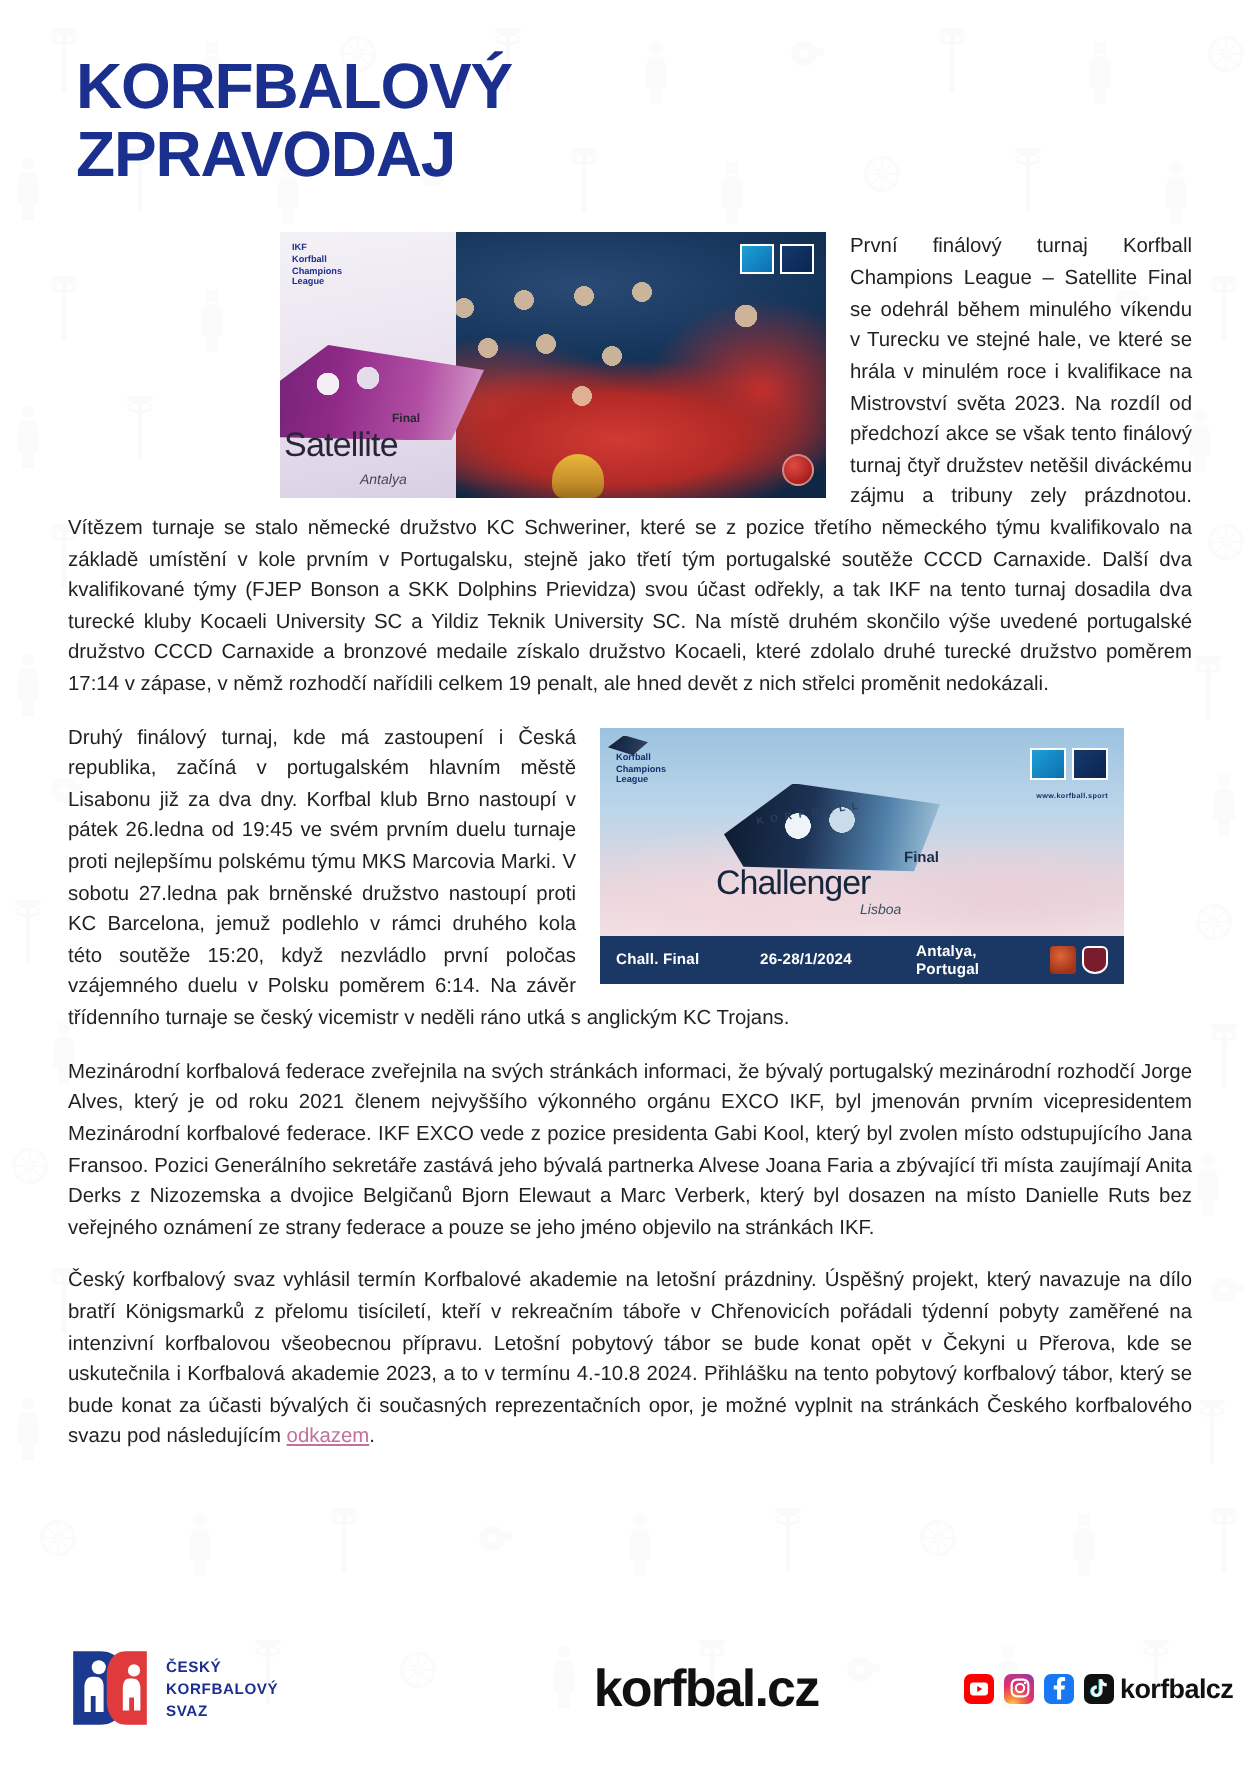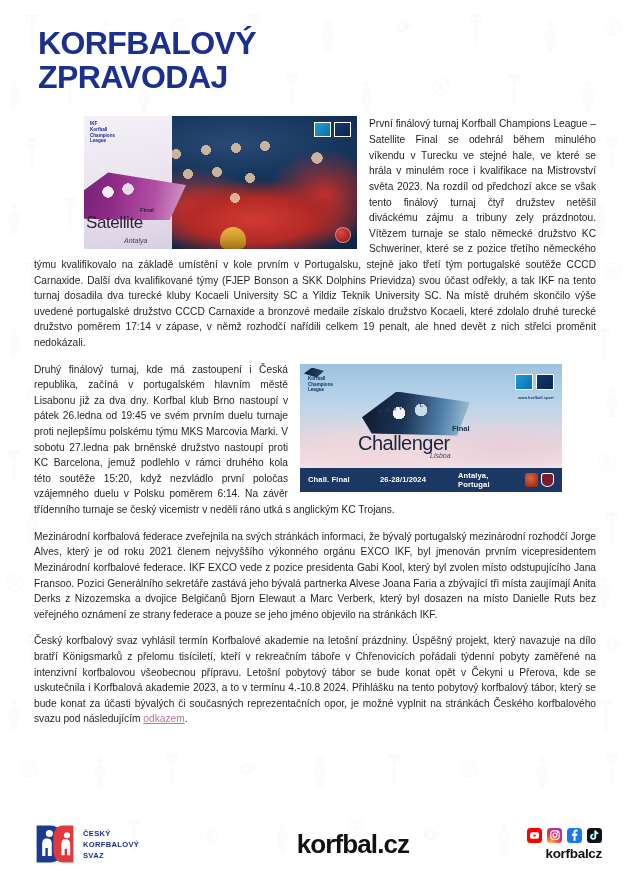--- a/index.html
+++ b/index.html
@@ -88,21 +88,21 @@
   a.inline-link {
     color: #c0719c;
     text-decoration: underline;
   }
 
   
   .fig-satellite {
     float: left;
     width: 273px;
     height: 133px;
-    margin: 0 12px 5px 50px;
+    margin: 0 12px 5px 106px;
     position: relative;
     overflow: hidden;
     background: #5b2a63;
   }
   
   .sat-photo {
     position: absolute;
     inset: 0;
     background:
       radial-gradient(ellipse 55% 42% at 62% 78%, #d13a33 0%, #b32a26 40%, rgba(120,28,30,0) 72%),
@@ -275,21 +275,21 @@
   .chal-final-lbl {
     position: absolute;
     left: 152px; top: 60px;
     font-size: 7.5px;
     font-weight: bold;
     color: #1a2c47;
   }
   .chal-word {
     position: absolute;
     left: 58px; top: 68px;
-    font-size: 20px;
+    font-size: 17px;
     font-weight: 300;
     color: #16263d;
     letter-spacing: -0.5px;
   }
   .chal-script {
     position: absolute;
     left: 130px; top: 88px;
     font-size: 7px;
     font-style: italic;
     color: #3a4c64;
@@ -376,21 +376,21 @@
     flex: 1;
     text-align: center;
     font-size: 26px;
     font-weight: bold;
     color: #111111;
     letter-spacing: -0.9px;
   }
   .footer-social {
     width: 120px;
     display: flex;
-    flex-direction: column;
+    flex-direction: row;
     align-items: flex-end;
     gap: 3px;
   }
   .social-row { display: flex; gap: 5px; }
   .social-ico {
     width: 15px; height: 15px;
     border-radius: 3.5px;
     display: flex;
     align-items: center;
     justify-content: center;

